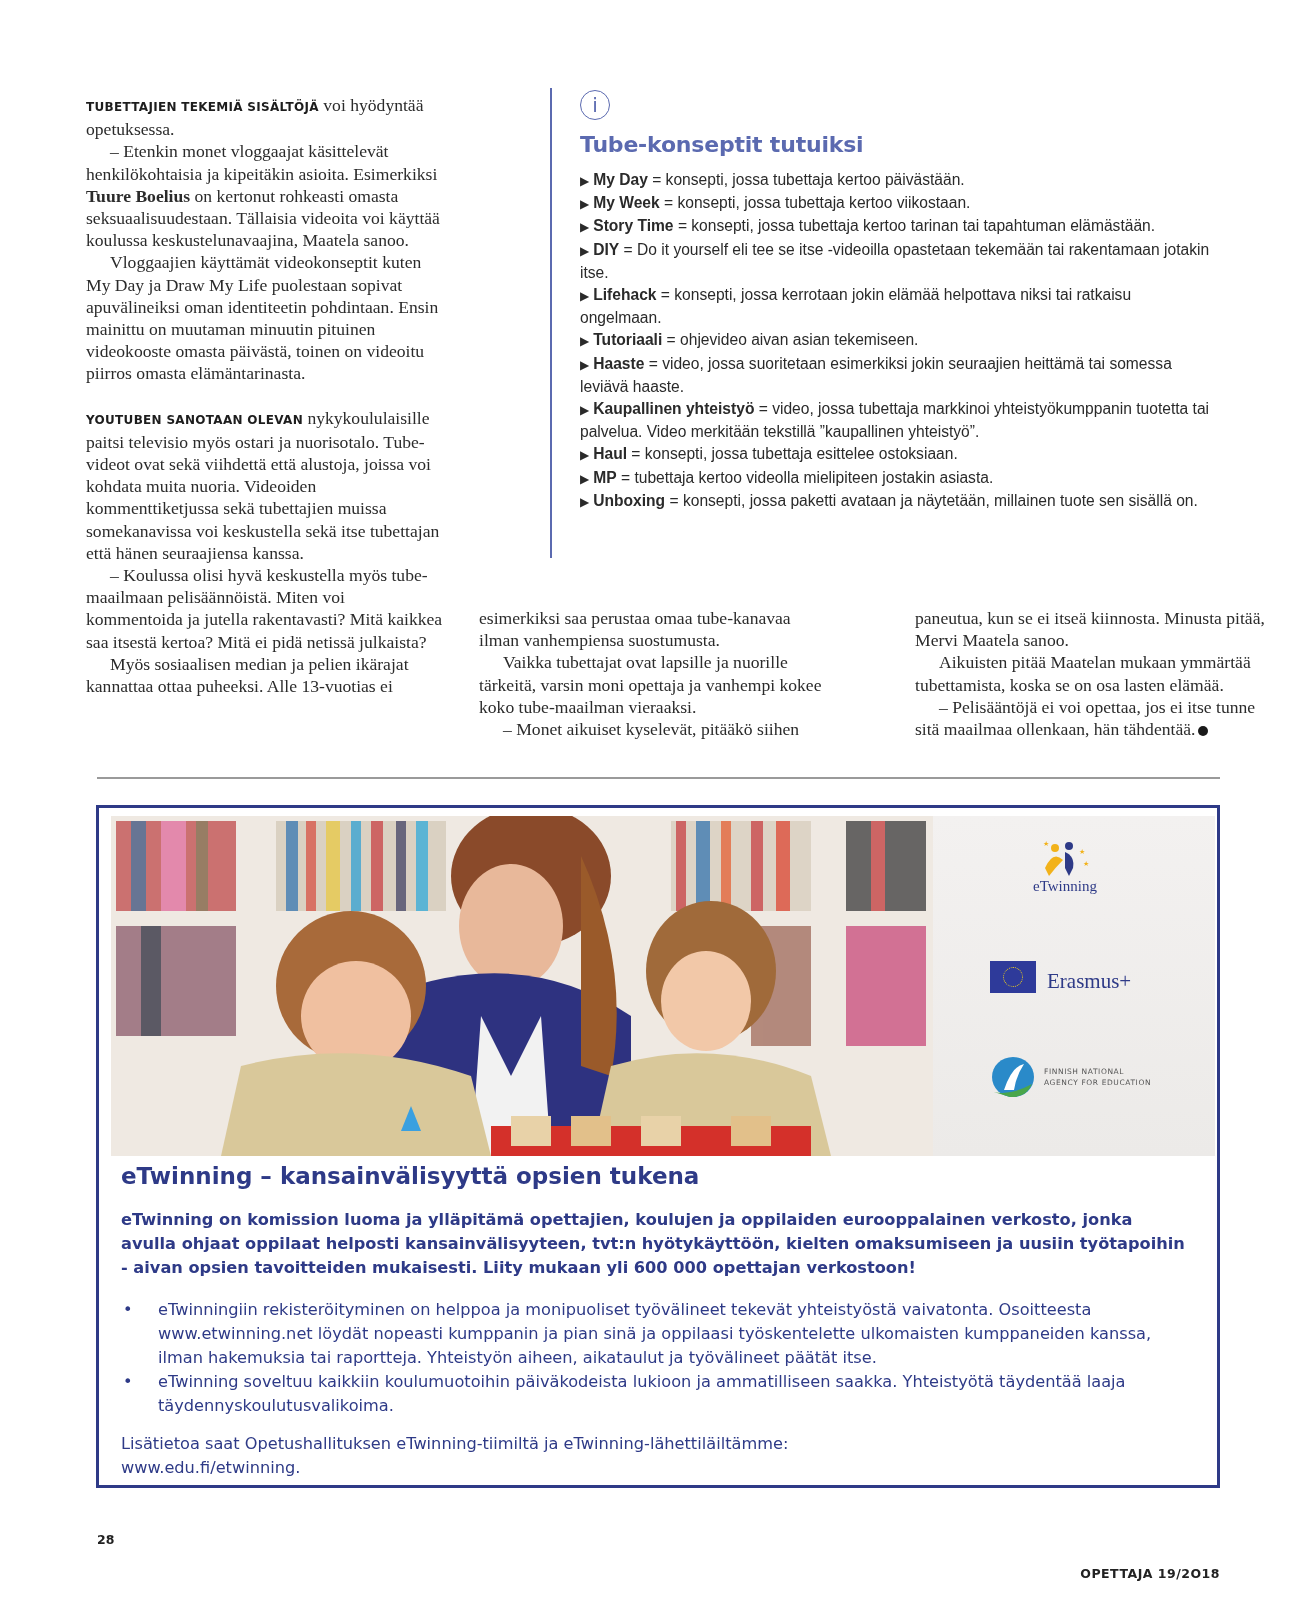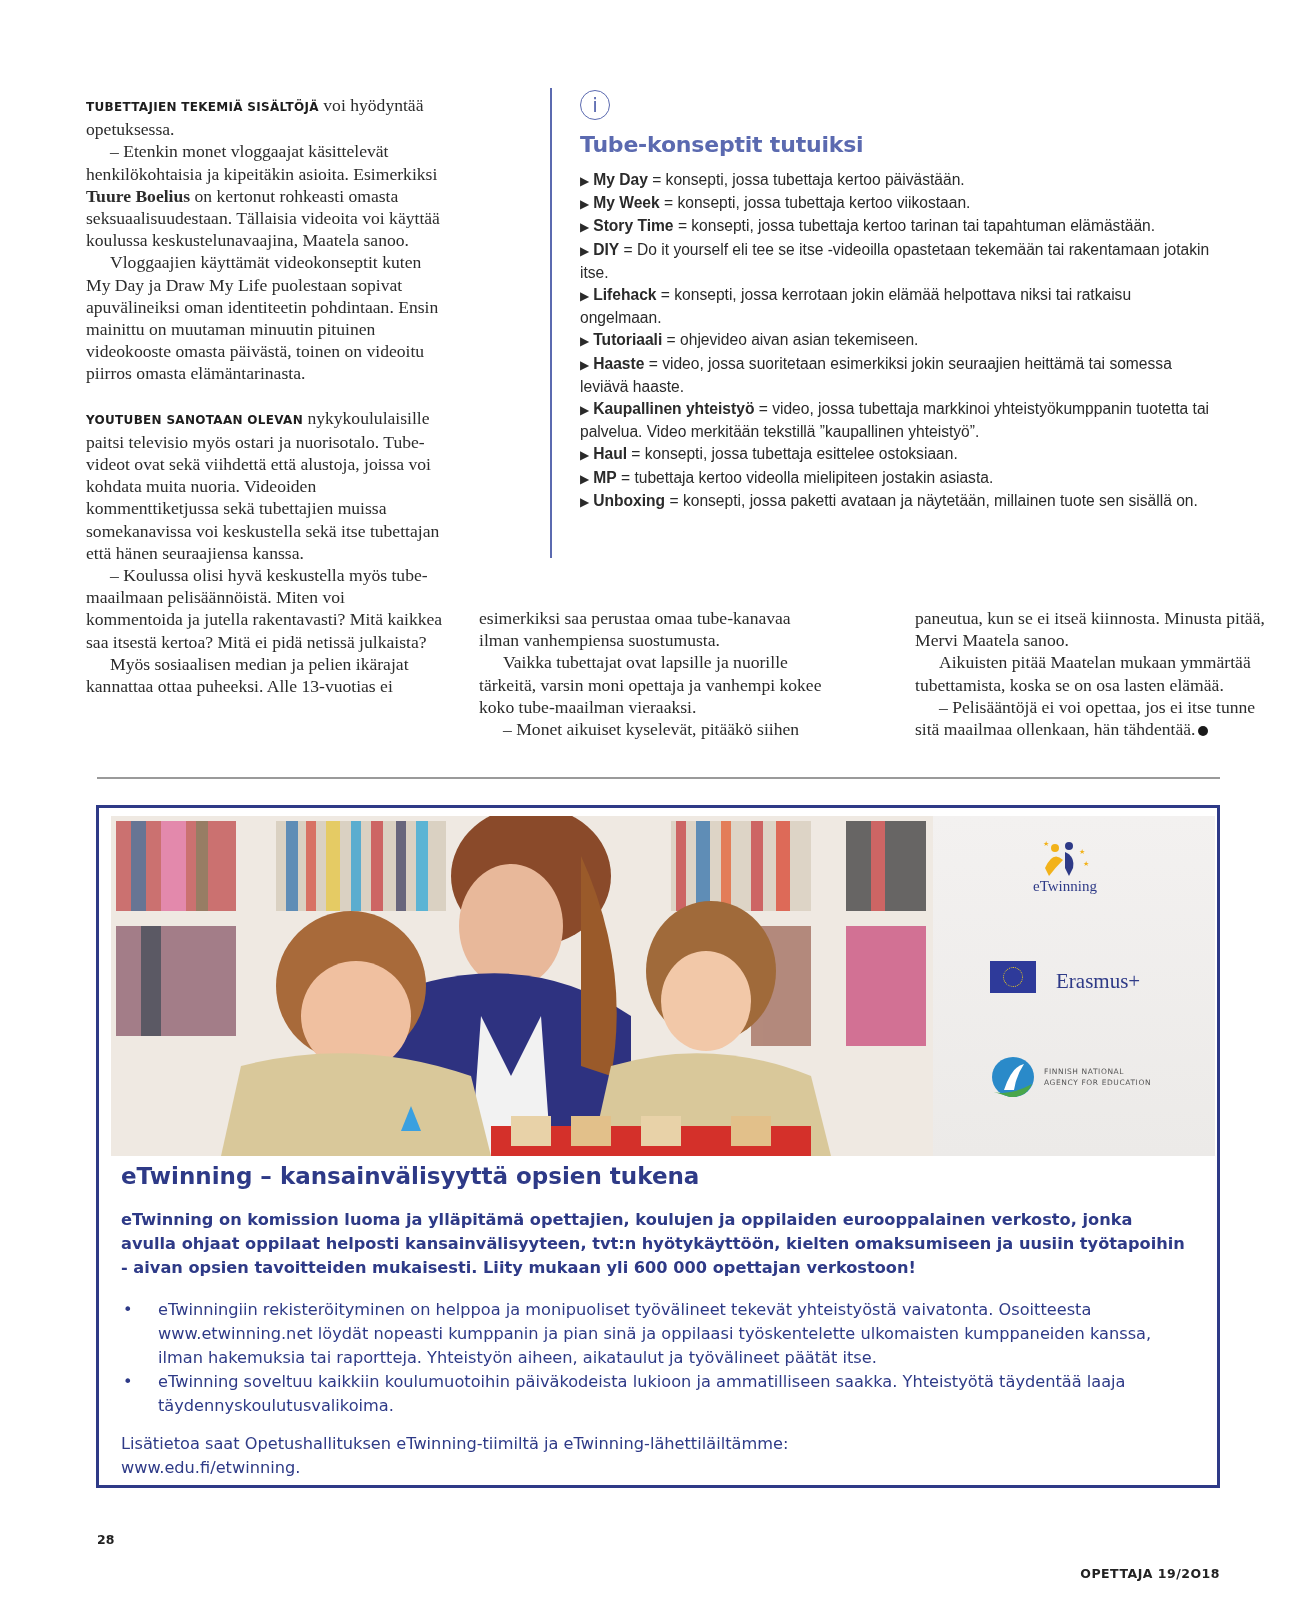--- a/index.html
+++ b/index.html
@@ -152,21 +152,21 @@
         <text x="8" y="8" font-size="7" fill="#f2b21a">★</text>
           <text x="44" y="16" font-size="7" fill="#f2b21a">★</text>
           <text x="48" y="28" font-size="7" fill="#f2b21a">★</text>
       </svg>
       <div class="logo-text" style="font-size:15px; color:#2e3a87; margin-top:-4px;">eTwinning</div>
     </div>
     <div style="position:absolute; left:57px; top:143px; display:flex; align-items:center;">
       <div style="width:46px; height:32px; background:#2e3a9a; position:relative;">
         <div style="position:absolute; left:13px; top:6px; width:18px; height:18px; border:1.5px dotted #f2d21a; border-radius:50%;"></div>
       </div>
-      <span class="logo-text" style="font-size:21px; color:#2e3a87; margin-left:20px; margin-top:10px;">Erasmus+</span>
+      <span class="logo-text" style="font-size:21px; color:#2e3a87; margin-left:11px; margin-top:10px;">Erasmus+</span>
     </div>
     <div style="position:absolute; left:57px; top:240px; display:flex; align-items:center;">
       <svg width="46" height="42" viewBox="0 0 46 42">
         <ellipse cx="23" cy="21" rx="21" ry="20" fill="#2a8ac9"></ellipse>
         <path d="M4 36 Q20 40 42 28 Q36 42 20 41 Z" fill="#4aa64a"></path>
         <path d="M14 34 Q22 10 34 8 Q26 20 24 34 Z" fill="#ffffff"></path>
       </svg>
       <div style="margin-left:8px; font-family:'DejaVu Sans', sans-serif; font-size:7.5px; letter-spacing:0.6px; color:#555; line-height:11px;">
         <div>FINNISH NATIONAL</div>
         <div>AGENCY FOR EDUCATION</div>

